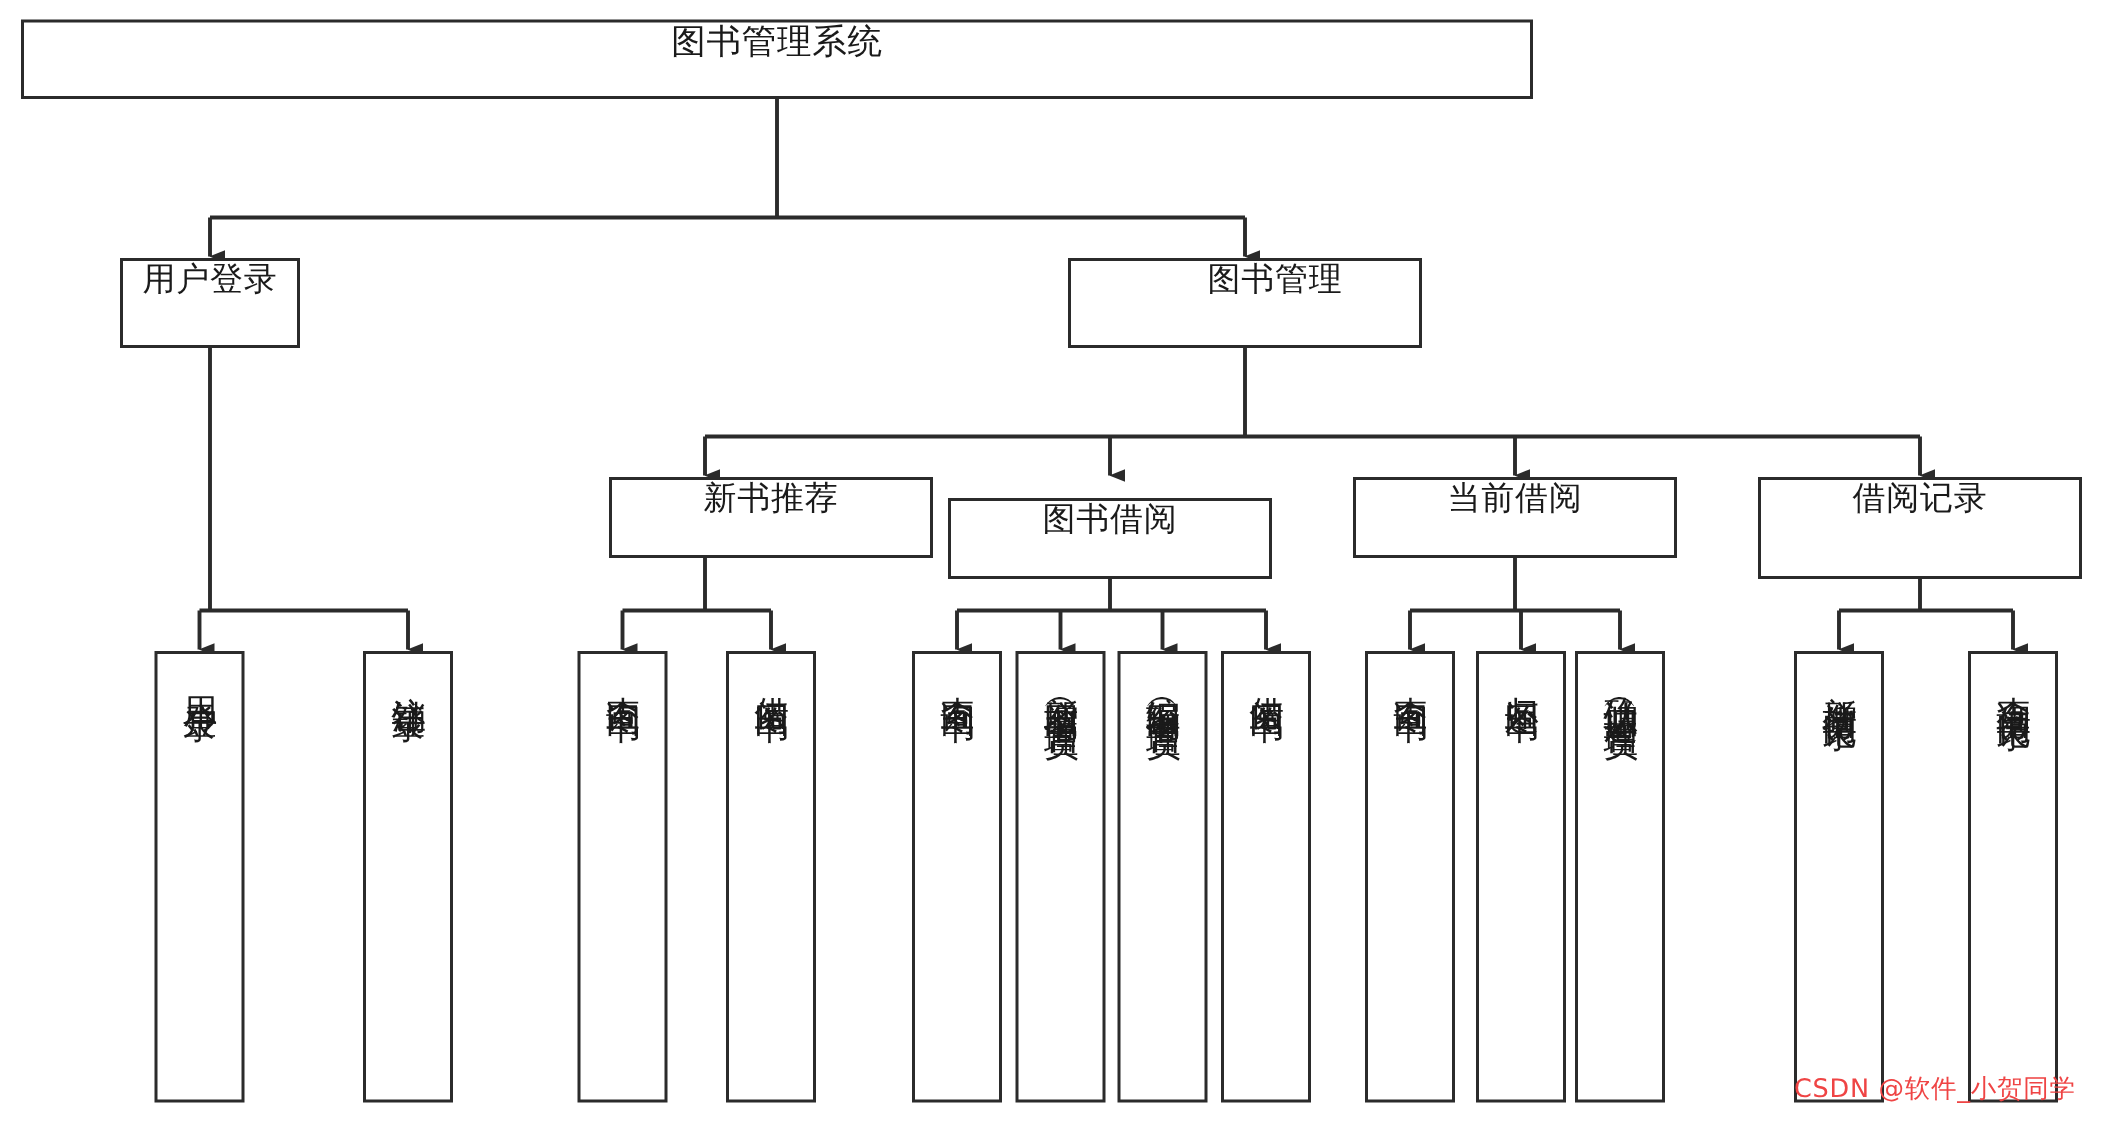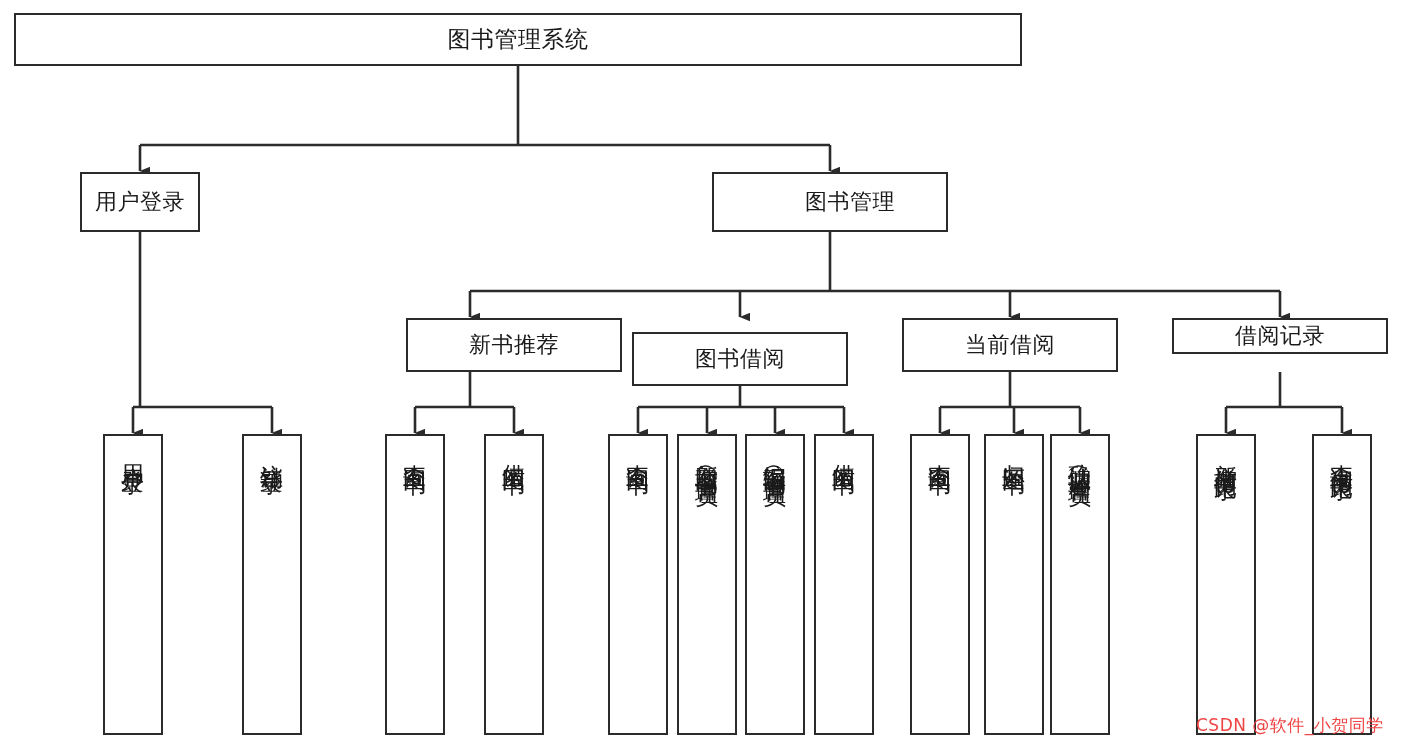--- a/index.html
+++ b/index.html
@@ -25,21 +25,21 @@
     top: 0;
     width: 1405px;
     height: 747px;
   }
   .node {
     position: absolute;
     box-sizing: border-box;
     background: #ffffff;
     border: 2px solid #2b2b2b;
     display: flex;
-    align-items: center;
+    align-items: flex-start;
     justify-content: center;
     color: #1a1a1a;
   }
   .node-label {
     display: block;
     text-align: center;
     line-height: 1.18;
   }
   
   .node.horiz .node-label {
@@ -133,21 +133,21 @@
       </div>
       <div class="node horiz" style="left: 362px; top: 318px; width: 216px; height: 54px; margin-left: 44px;">
         <span class="node-label">新书推荐</span>
       </div>
       <div class="node horiz" style="left: 632px; top: 332px; width: 216px; height: 54px;">
         <span class="node-label">图书借阅</span>
       </div>
       <div class="node horiz" style="left: 902px; top: 318px; width: 216px; height: 54px;">
         <span class="node-label">当前借阅</span>
       </div>
-      <div class="node horiz" style="left: 1172px; top: 318px; width: 216px; height: 36px;">
+      <div class="node horiz" style="left: 1172px; top: 318px; width: 216px; height: 68px;">
         <span class="node-label">借阅记录</span>
       </div>
       <div class="node vert" style="left: 103px; top: 434px; width: 60px; height: 301px;">
         <span class="node-label">用户登录</span>
       </div>
       <div class="node vert" style="left: 242px; top: 434px; width: 60px; height: 301px;">
         <span class="node-label">注销登录</span>
       </div>
       <div class="node vert" style="left: 385px; top: 434px; width: 60px; height: 301px;">
         <span class="node-label">查询图书</span>

